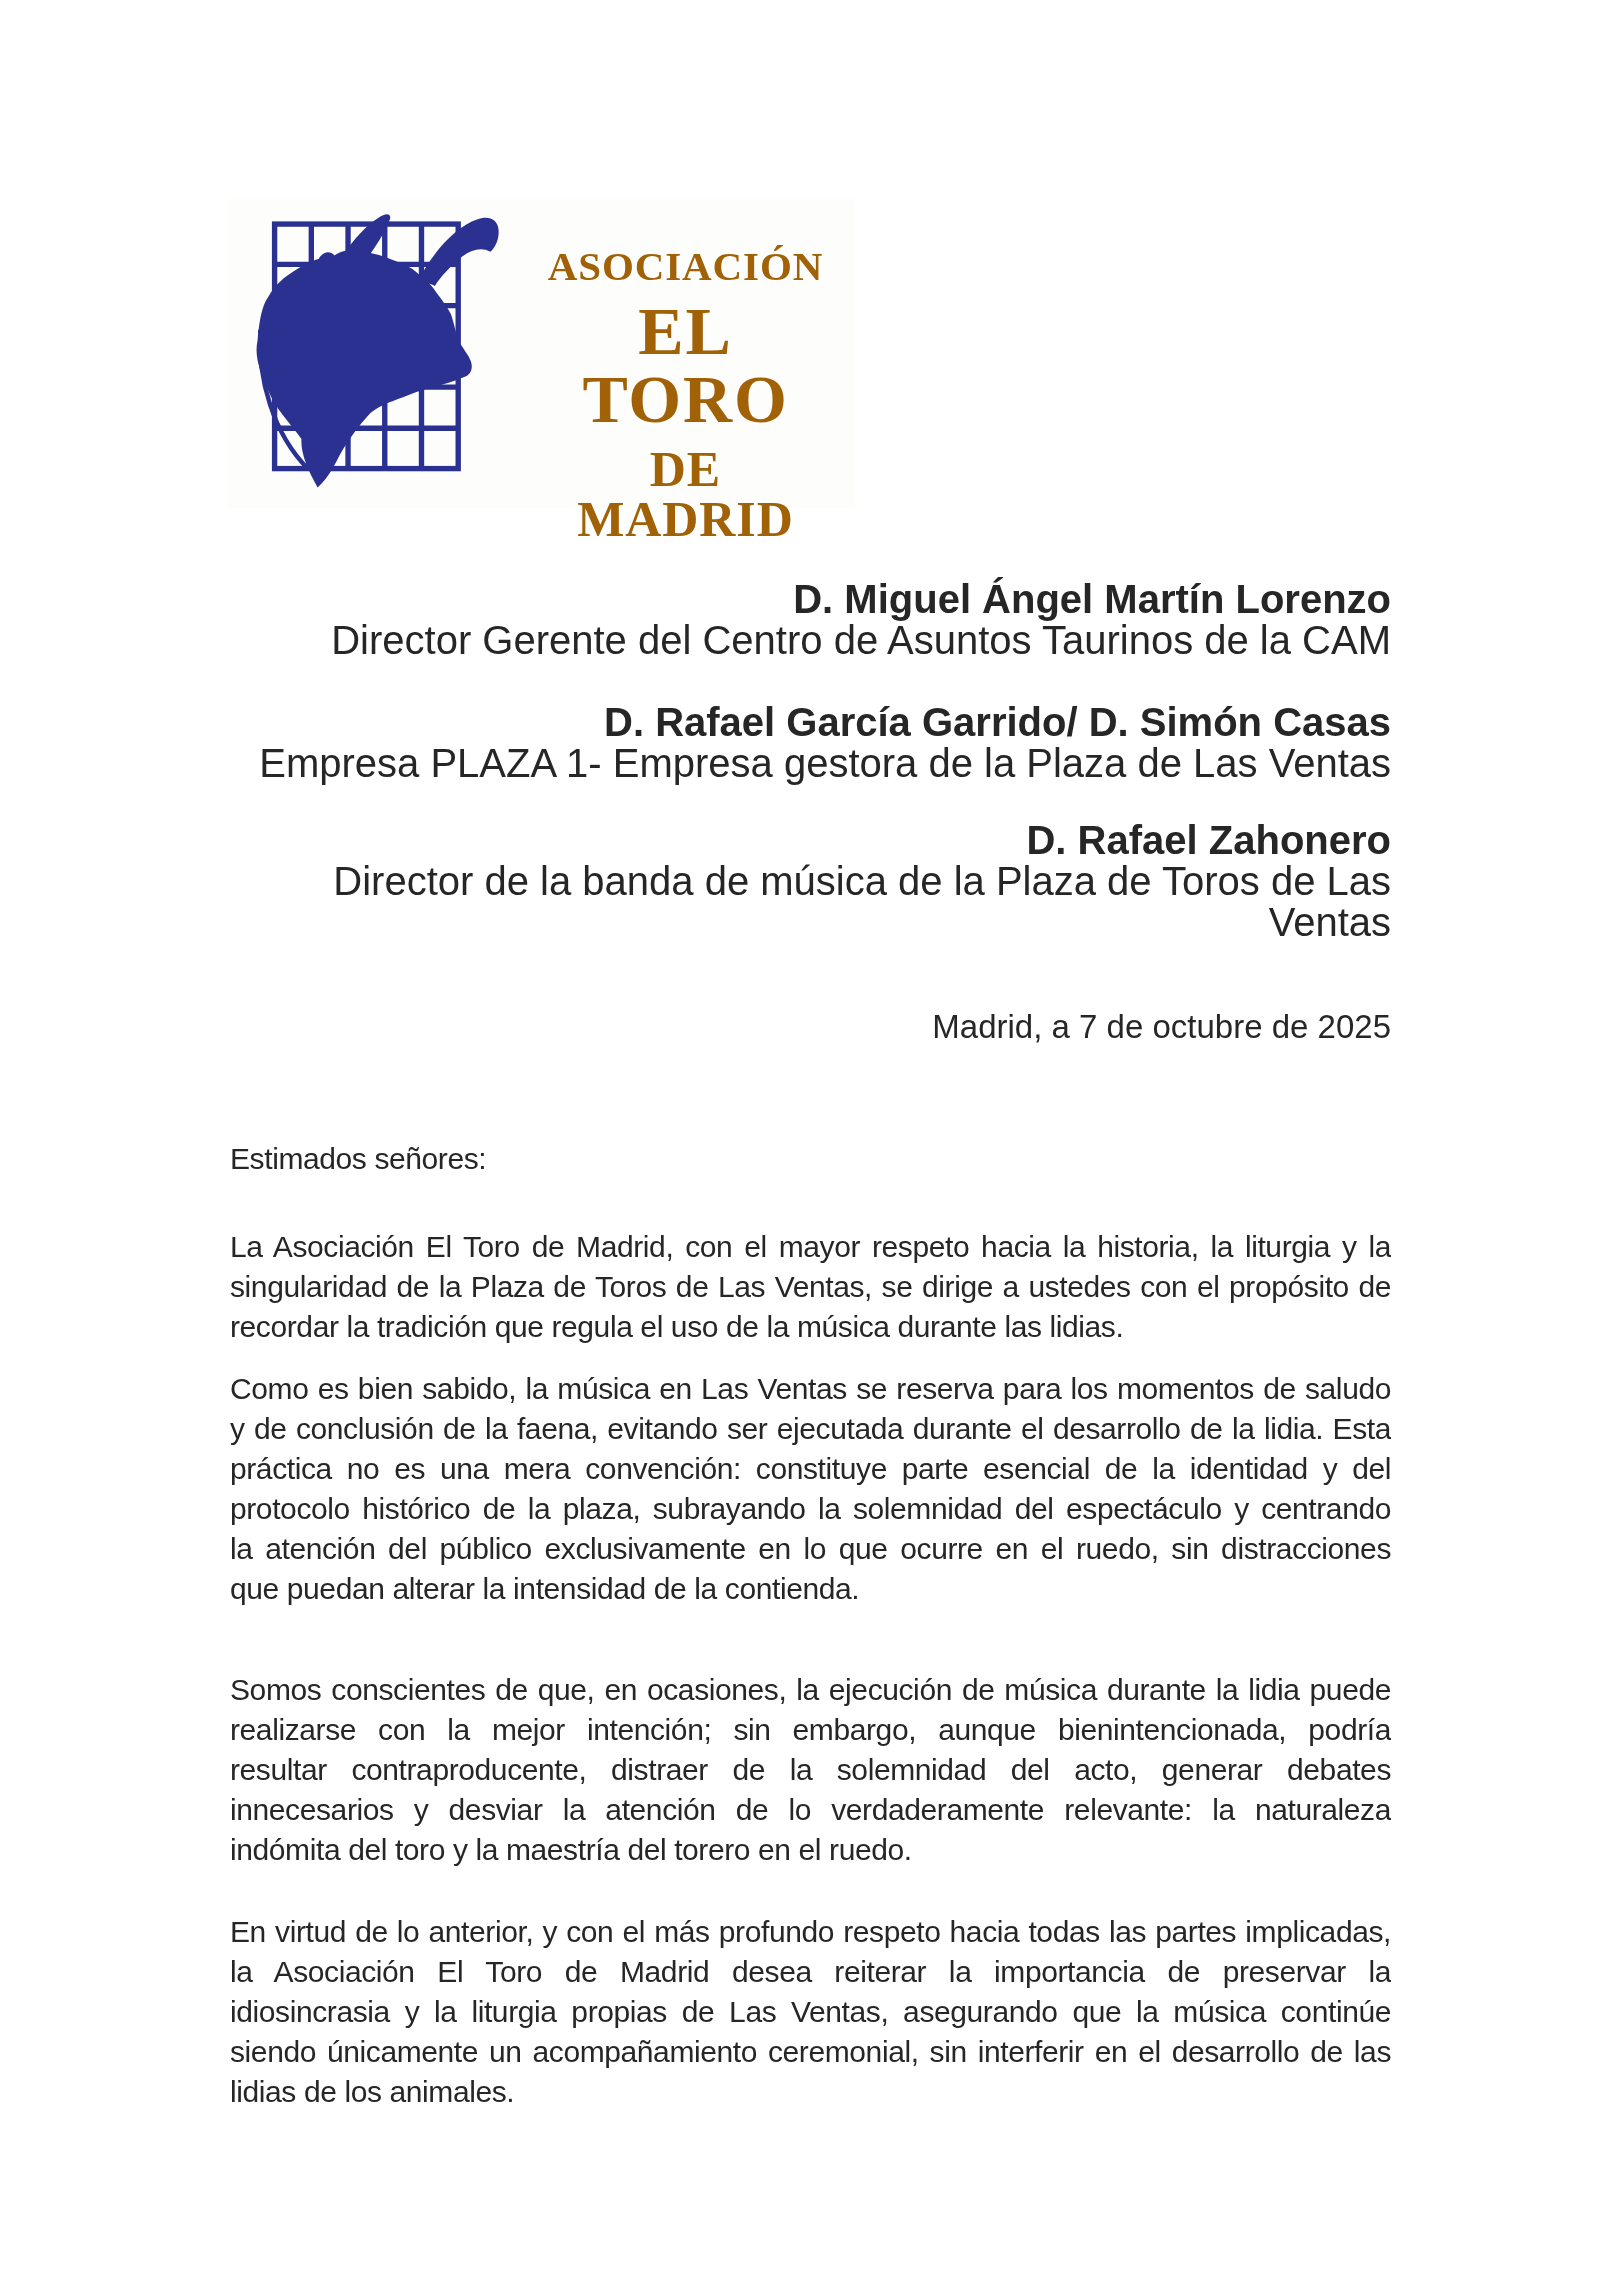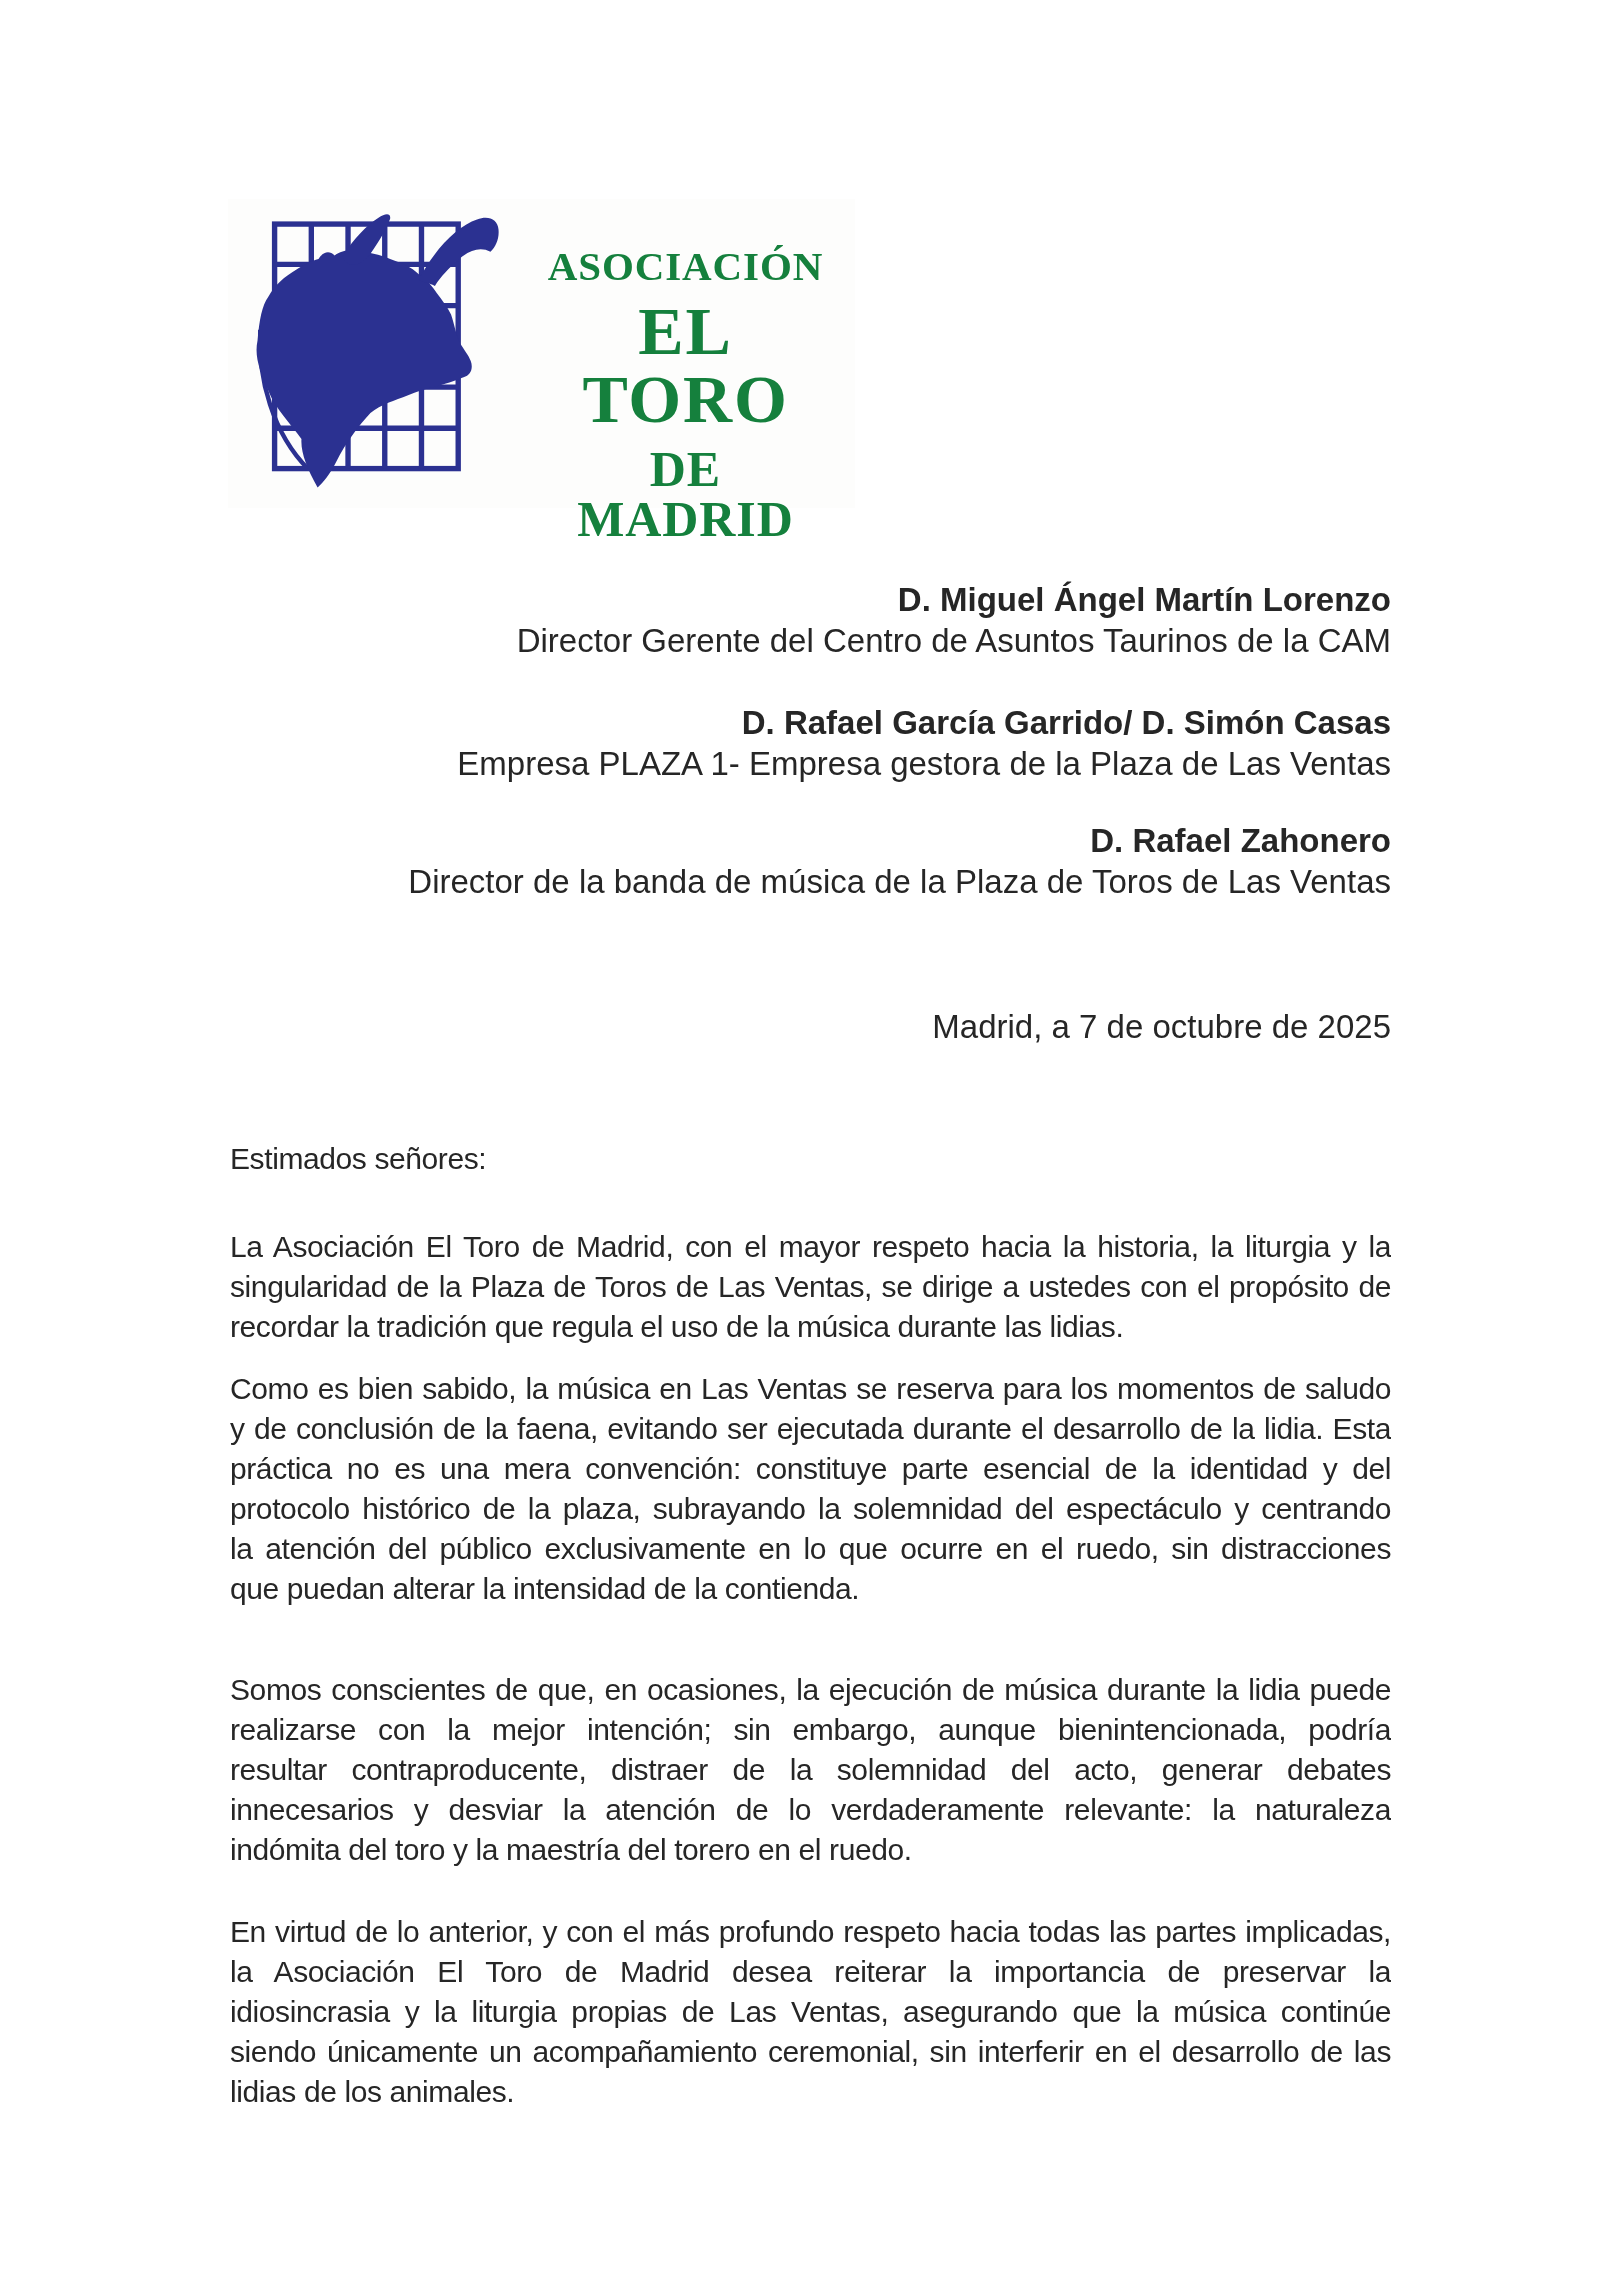--- a/index.html
+++ b/index.html
@@ -16,34 +16,34 @@
 
   
   .logo {
     position:absolute; left:228px; top:199px;
     width:627px; height:309px;
     background:#fdfdfc;
   }
   .logo-mark { position:absolute; left:0; top:0; }
   .logo-text {
     position:absolute; left:309px; top:47px; width:297px;
-    color:#15803d;
+    color:#a16207;
     font-family:"Liberation Serif","DejaVu Serif",serif;
     font-weight:700;
     text-align:center;
     line-height:1;
   }
   .logo-line1 { font-size:41px; letter-spacing:0.9px; margin-bottom:9.9px; }
   .logo-line2 { font-size:68px; letter-spacing:1.8px; margin-bottom:11.6px; }
   .logo-line3 { font-size:50px; letter-spacing:0.9px; }
 
   
   .block { position:absolute; left:230px; width:1161px; }
 
-  .recipient { text-align:right; font-size:33px; line-height:41px; }
+  .recipient { text-align:right; font-size:40px; line-height:41px; }
   .r-name  { font-weight:700; }
   .r-title { font-weight:400; }
 
   .dateline { text-align:right; font-size:33px; line-height:41px; }
 
   .greeting { text-align:left; font-size:30px; line-height:40px; letter-spacing:-0.4px; }
 
   .para { font-size:30px; letter-spacing:-0.4px;margin-top:7px; }
   .jline {
     text-align:justify;

